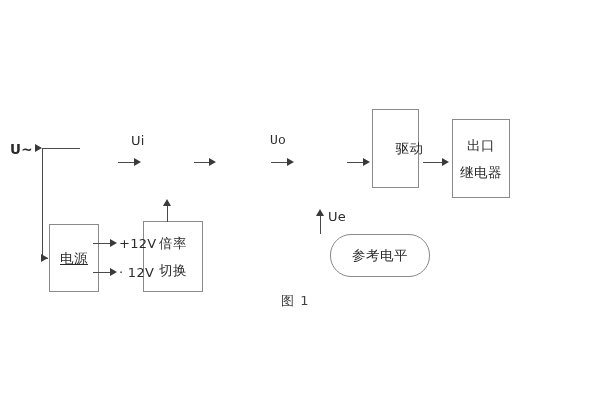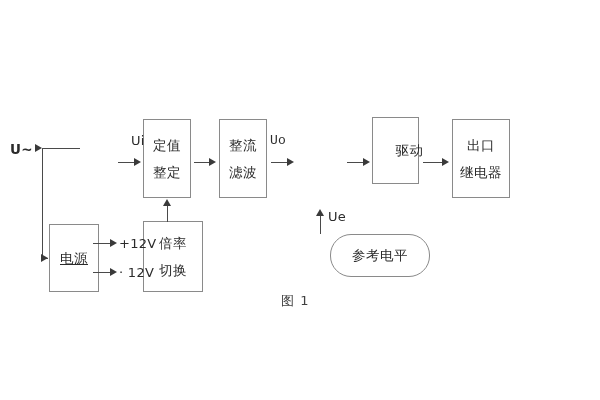--- a/index.html
+++ b/index.html
@@ -94,32 +94,24 @@
   <div class="lbl bold" style="left:10px; top:141px;">U~</div>
 
   <div class="wire-h" style="left:42px; top:148px; width:38px;"></div>
   <div class="wire-v" style="left:42px; top:148px; height:110px;"></div>
   <div class="wire-h" style="left:42px; top:258px; width:6px;"></div>
   <div class="ah-r" style="left:35px; top:143.5px;"></div>
   <div class="ah-r" style="left:41px; top:253.5px;"></div>
   <div class="wire-h" style="left:42px; top:148px; width:0px;"></div>
 
 
-  <div class="block" style="left:143px; top:119px; width:48px; height:79px;">
-    <span class="ln">定值</span>
-    <span class="ln">整定</span>
-  </div>
-
-  <div class="block" style="left:219px; top:119px; width:48px; height:79px;">
-    <span class="ln">整流</span>
-    <span class="ln">滤波</span>
-  </div>
 
 
-  <div class="block single" style="left:372px; top:117px; width:47px; height:67px;padding-left:28px;">
+
+  <div class="block single" style="left:372px; top:109px; width:47px; height:79px;padding-left:28px;">
     <span class="ln">驱动</span>
   </div>
 
   <div class="block" style="left:452px; top:119px; width:58px; height:79px;text-align:center;">
     <span class="ln">出口</span>
     <span class="ln">继电器</span>
   </div>
 
   <div class="lbl" style="left:131px; top:133px;">Ui</div>
   <div class="wire-h" style="left:118px; top:162px; width:17px;"></div>

